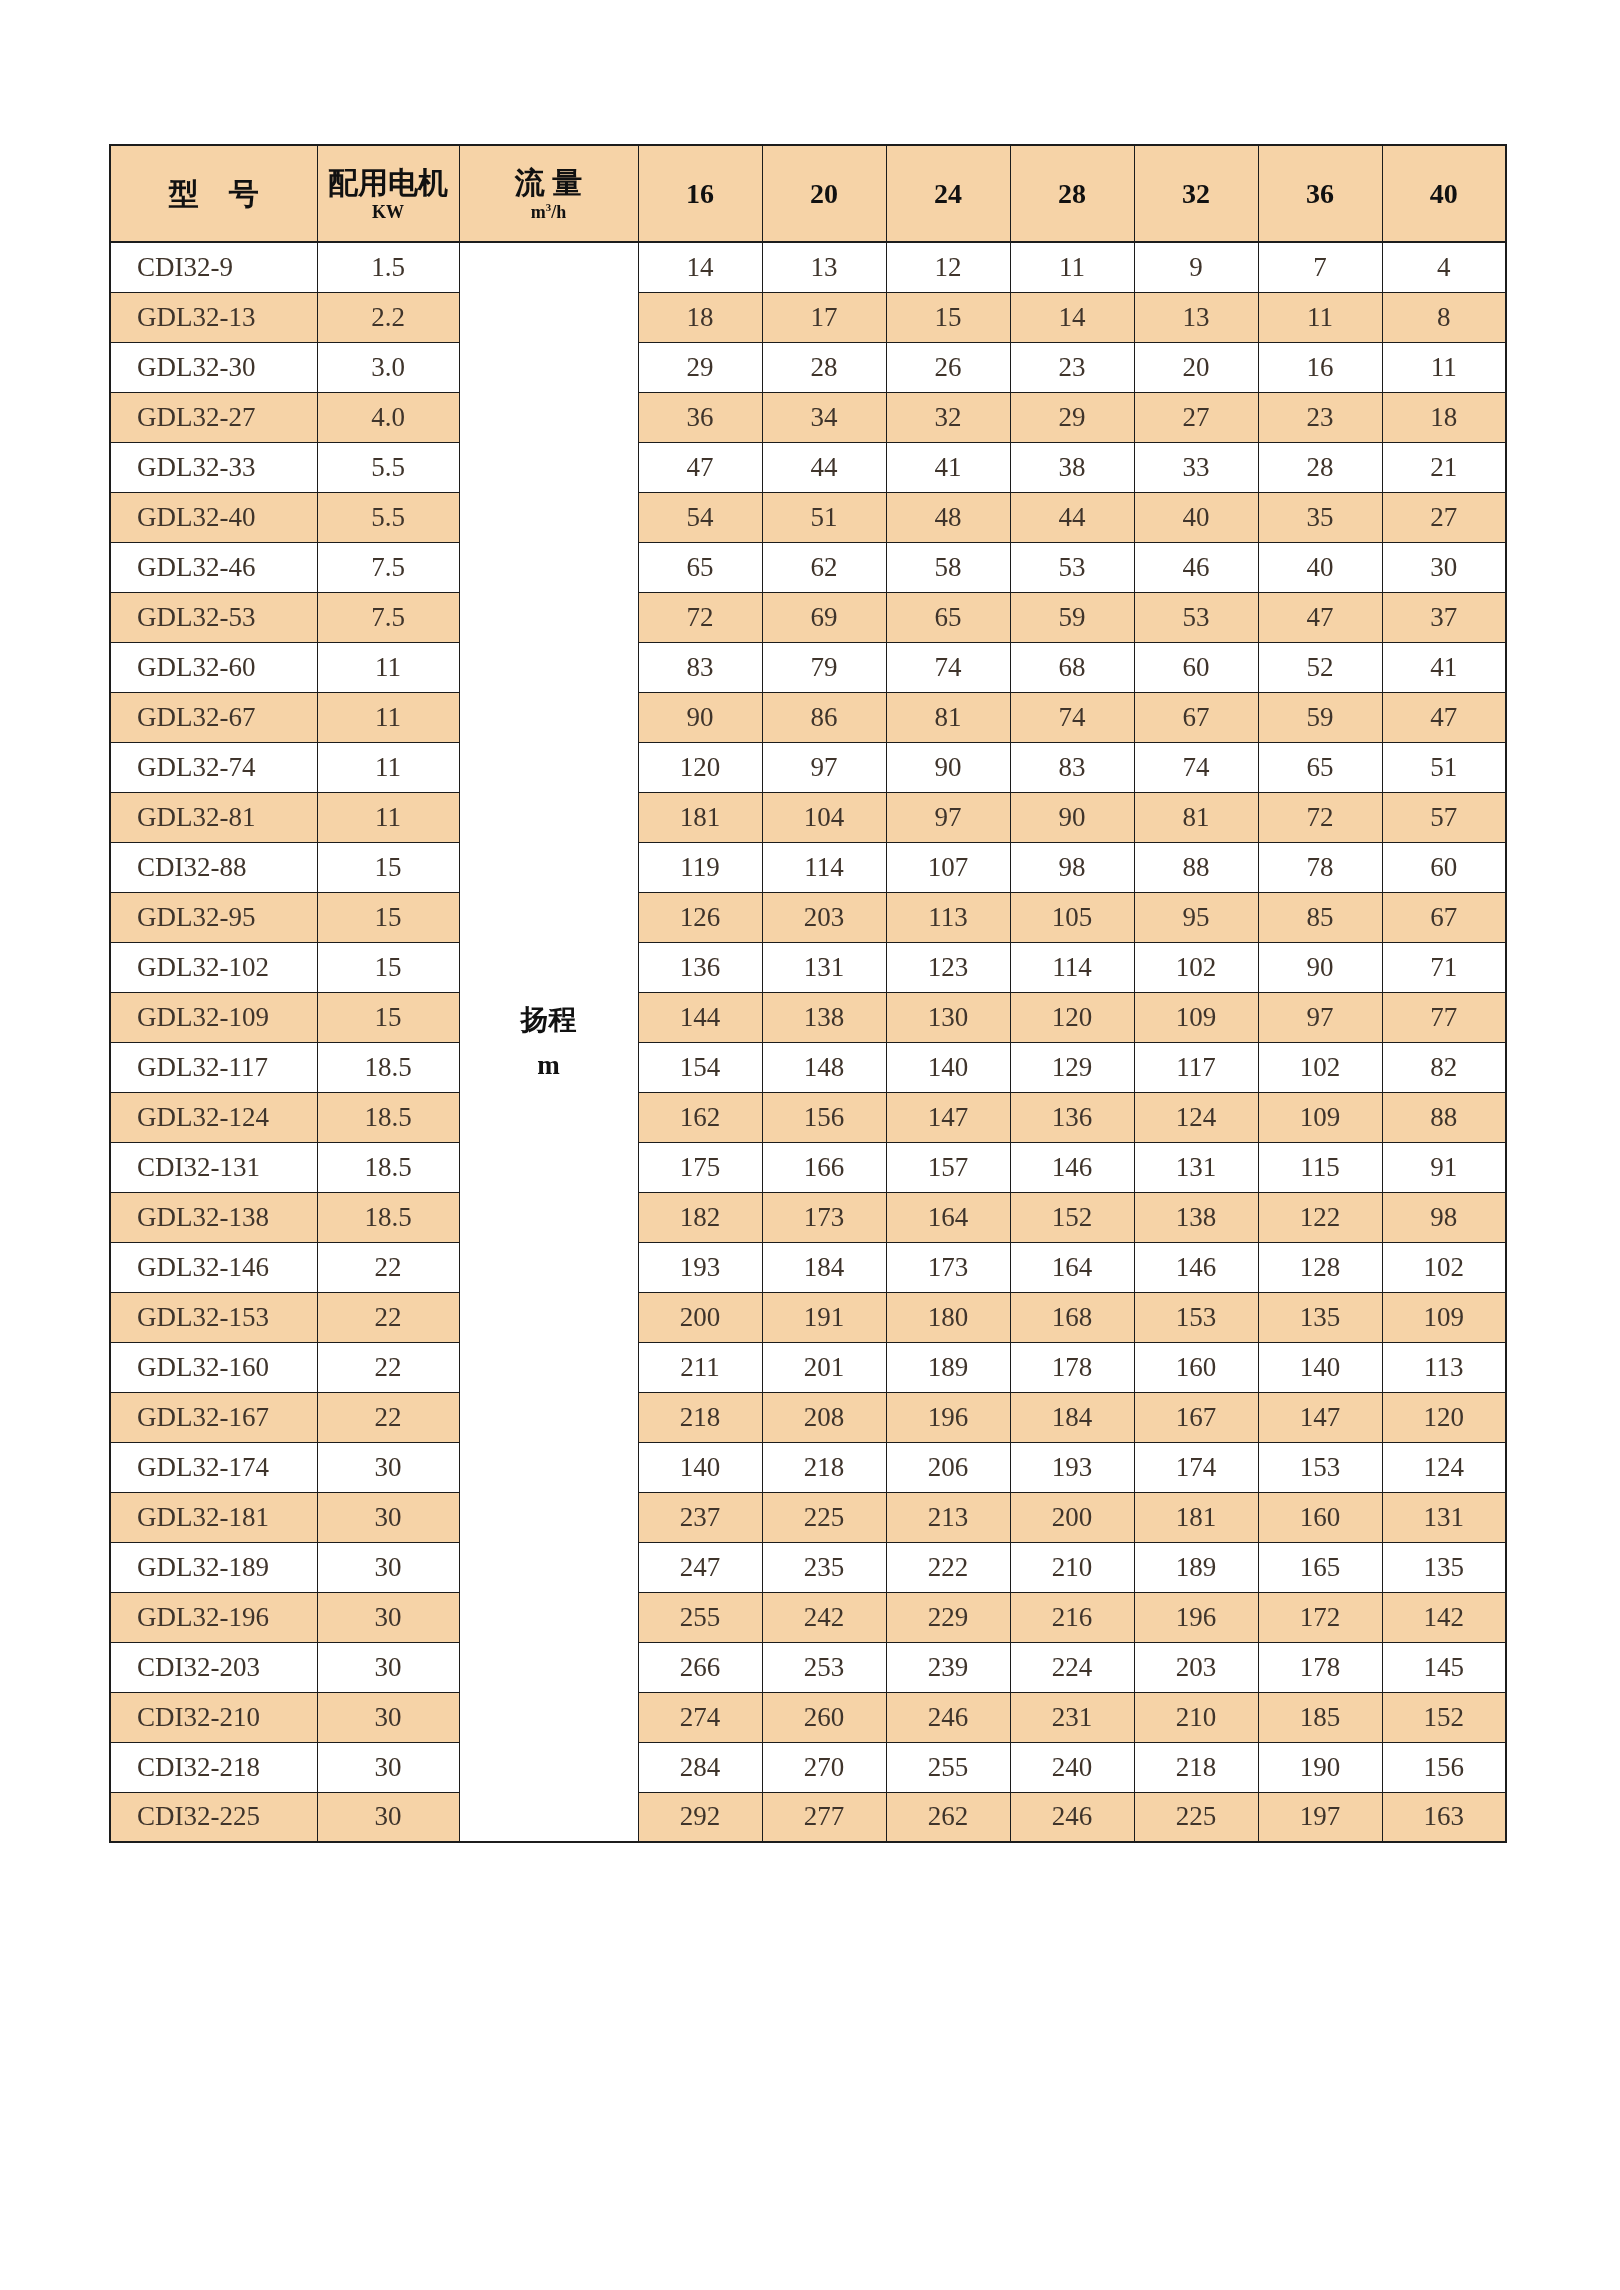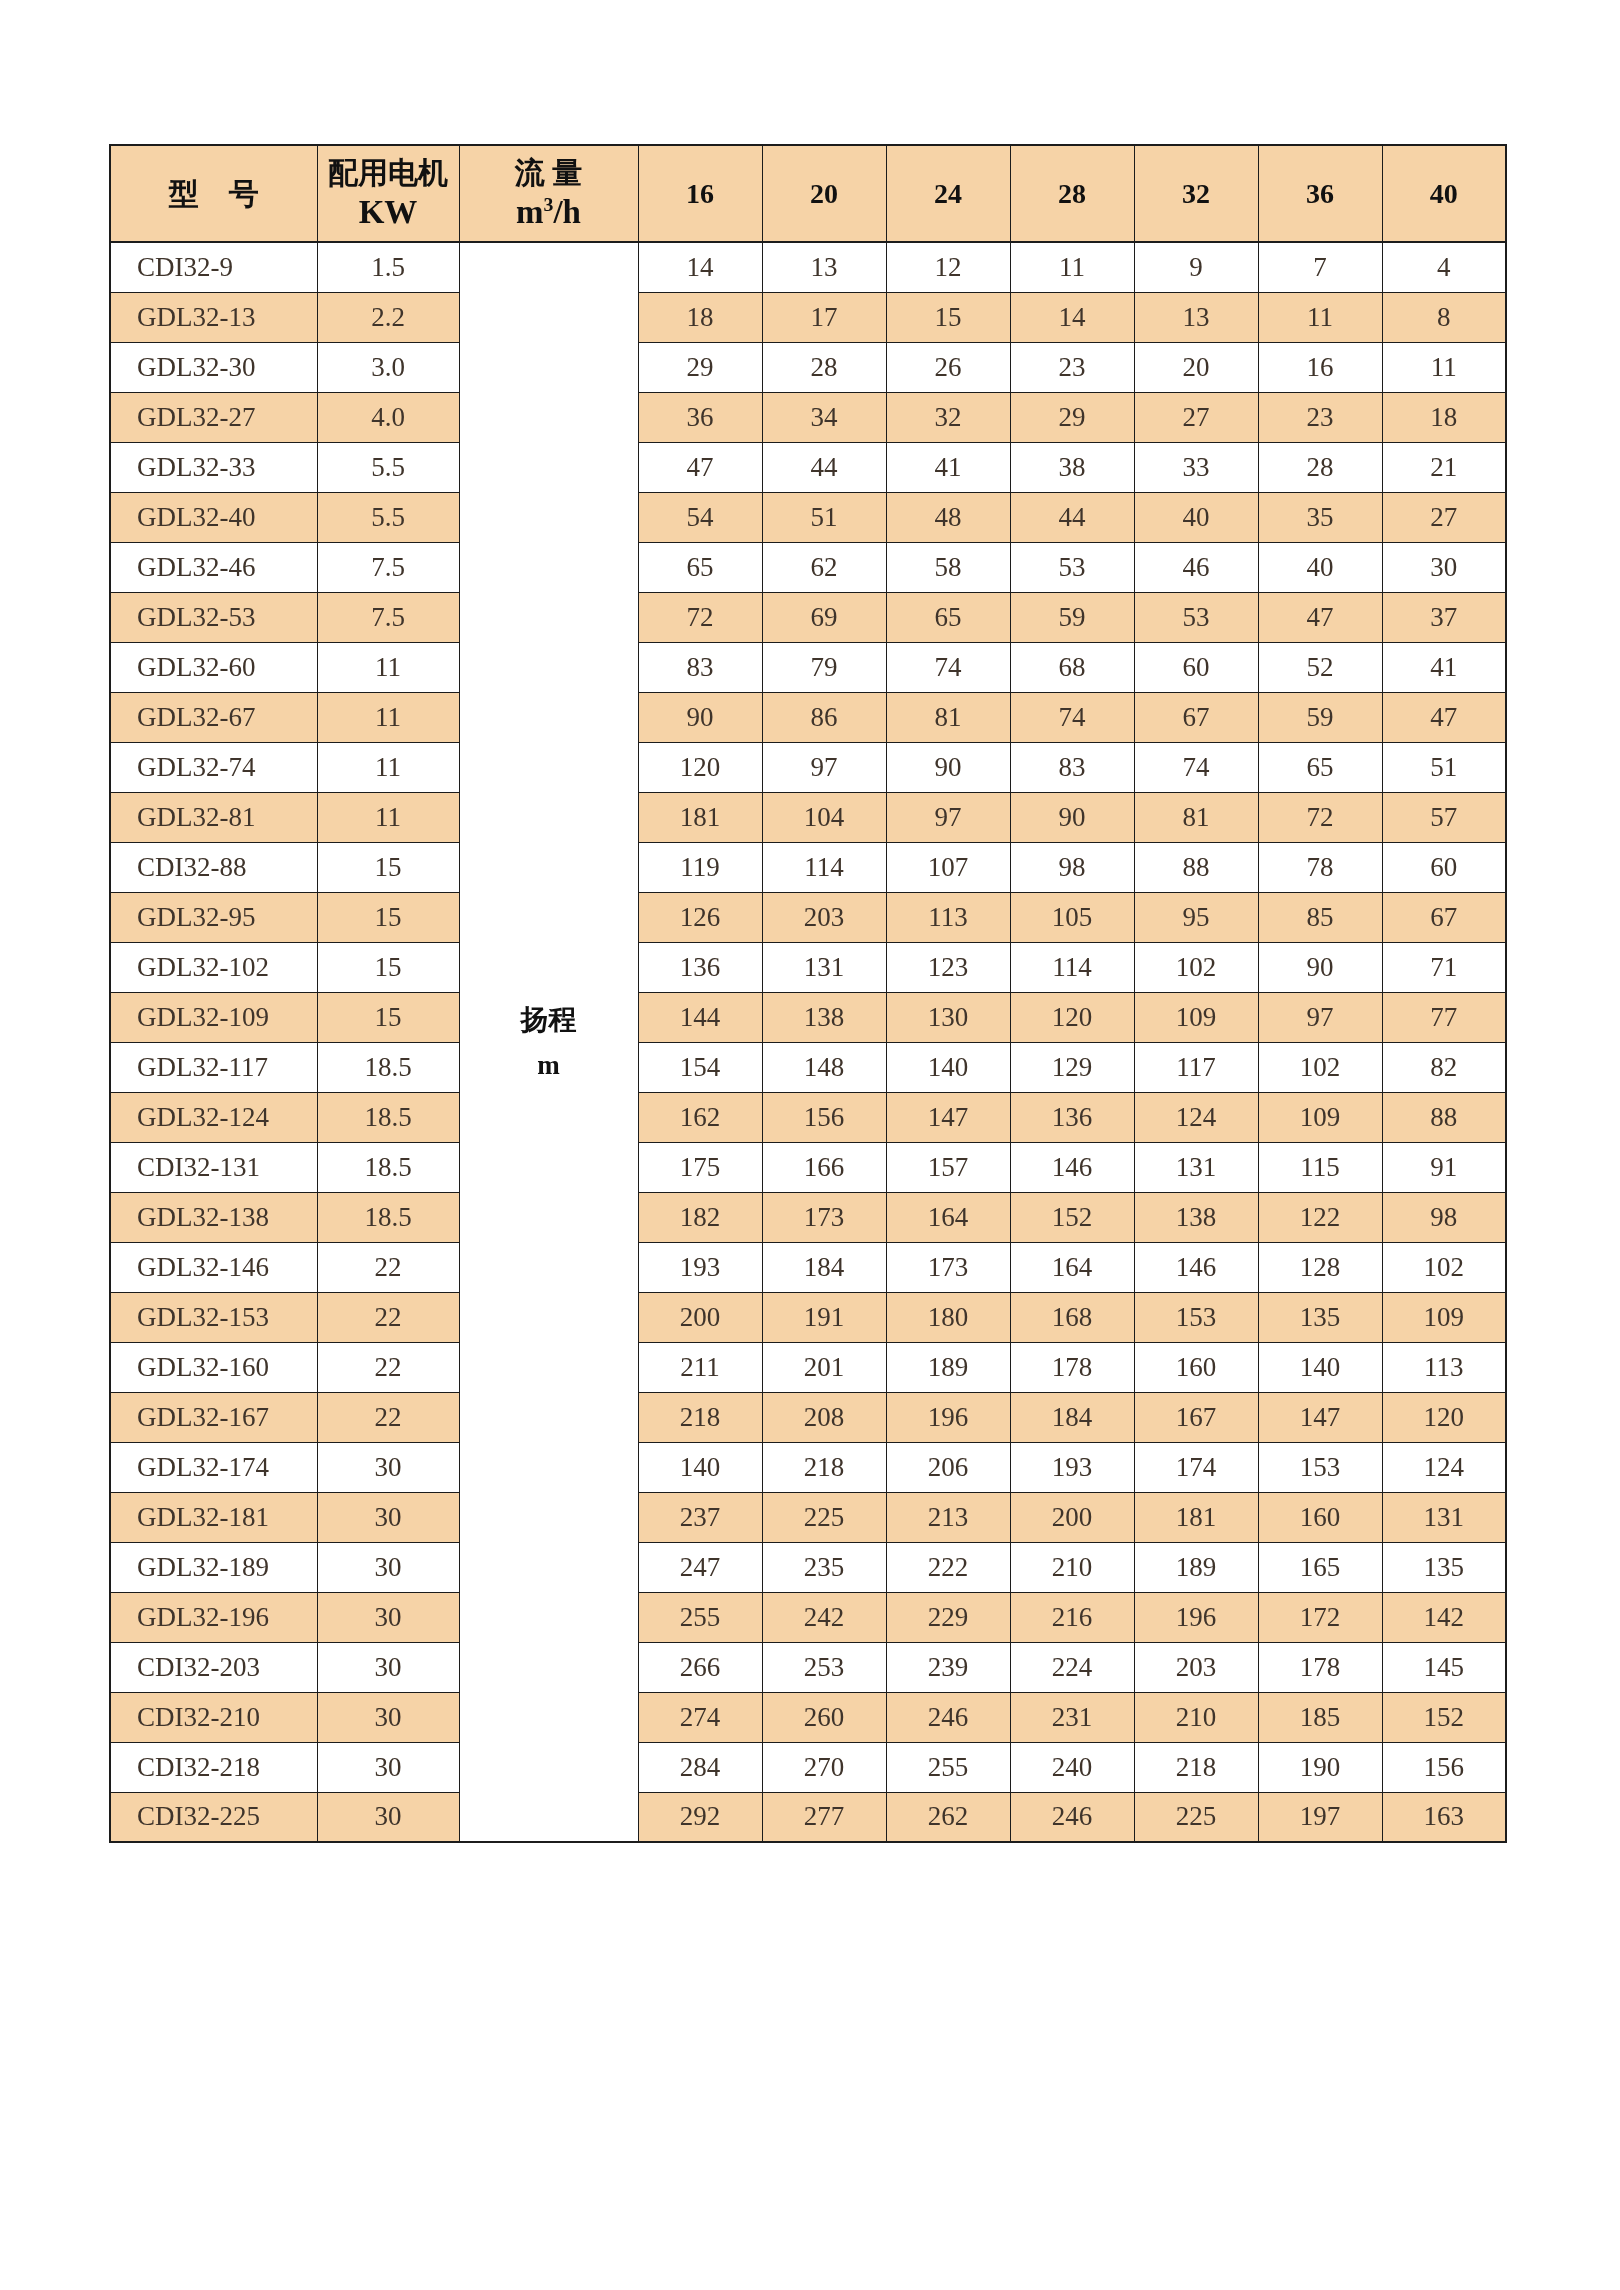--- a/index.html
+++ b/index.html
@@ -39,21 +39,21 @@
   .pump-table thead th {
     background: #F6D3A7;
     color: #111111;
     font-weight: bold;
     text-align: center;
     font-size: 30px;
     line-height: 1.25;
     border-bottom: 2.7px solid #1c1c1c;
   }
   .pump-table thead th .sub-line {
-    font-size: 33px;
+    font-size: 18px;
     font-weight: bold;
   }
   .pump-table thead th.flow-col { font-size: 28px; }
   sup { font-size: 0.6em; }
   
   .pump-table tbody tr { height: 50px; }
   .pump-table tbody td {
     font-size: 27px;
     color: #3f342b;
     text-align: center;

